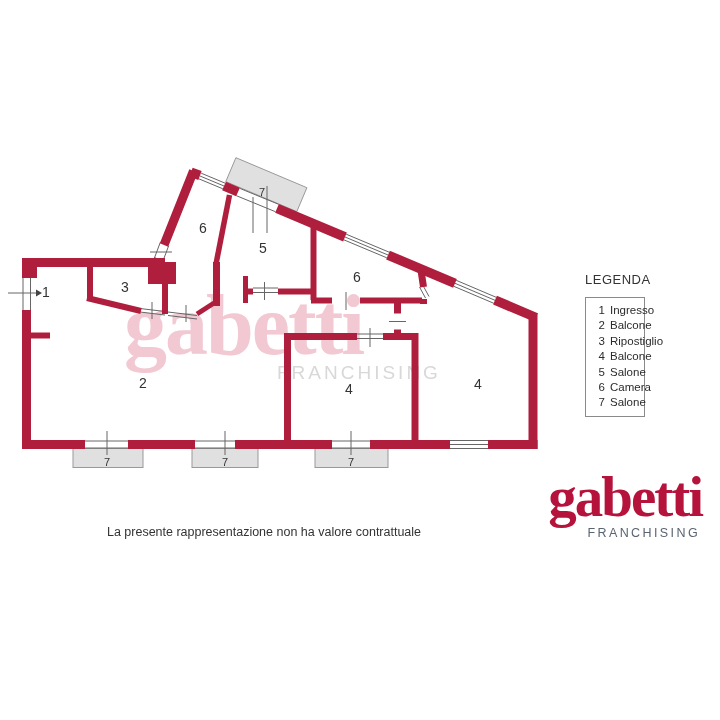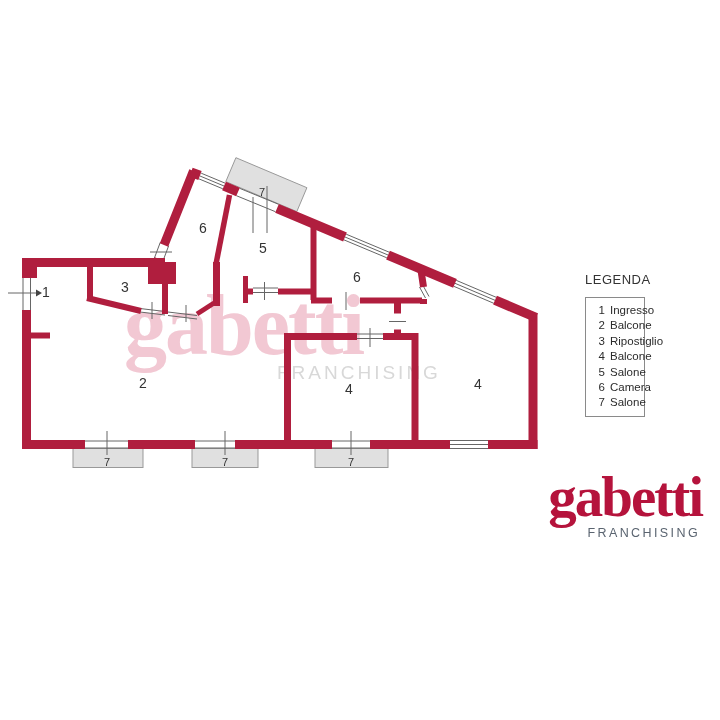--- a/index.html
+++ b/index.html
@@ -136,19 +136,20 @@
       </div>
       <div class="legend-row">
         <span class="legend-num">6</span><span class="legend-lbl">Camera</span>
       </div>
       <div class="legend-row">
         <span class="legend-num">7</span><span class="legend-lbl">Salone</span>
       </div>
     </div>
   </div>
 
+  <div class="disclaimer">La presente rappresentazione non ha valore contrattuale</div>
 
   <div class="logo">
     <div class="logo-brand">gabetti</div>
     <div class="logo-sub">FRANCHISING</div>
   </div>
 
 </div>
 
 </body></html>

